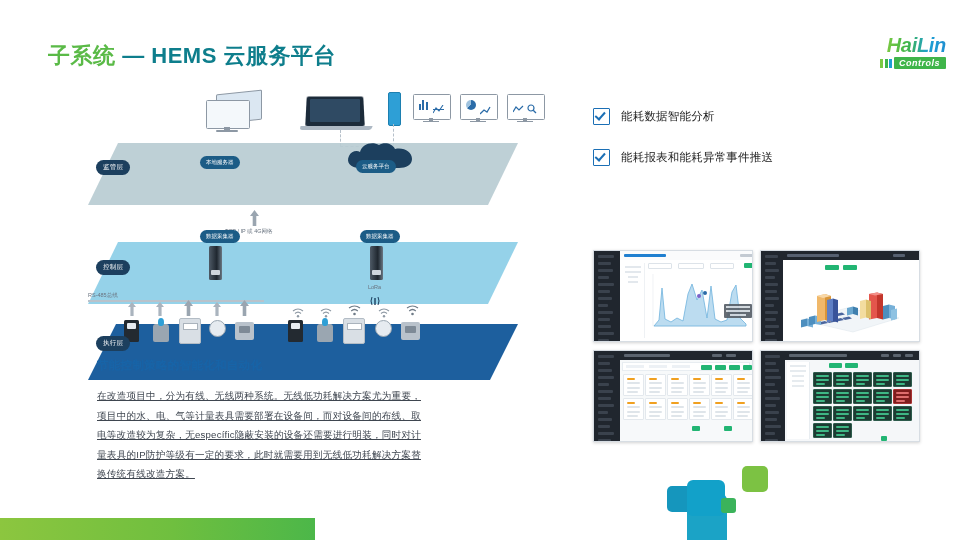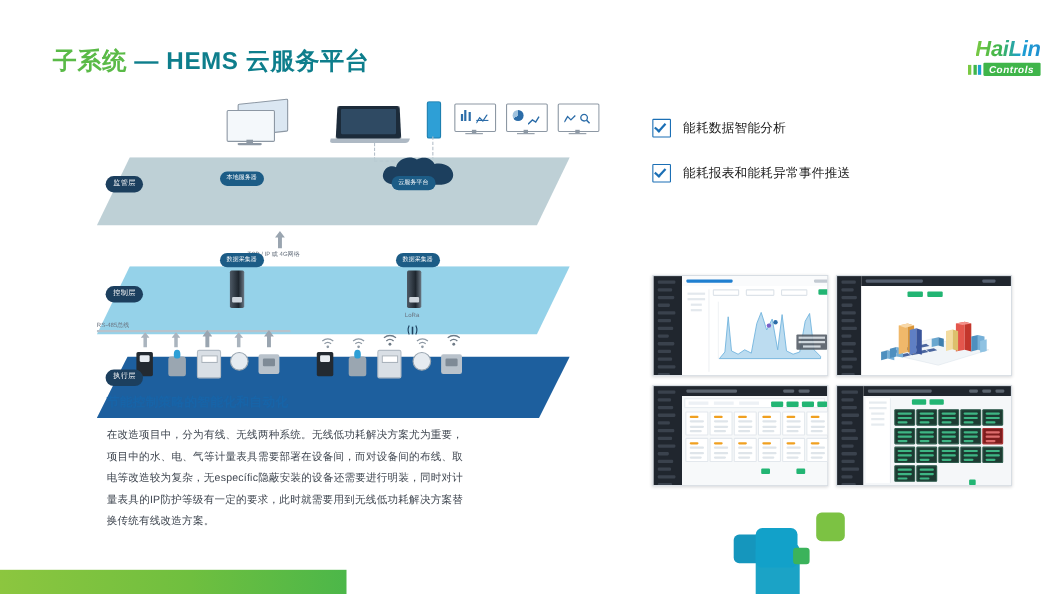--- a/index.html
+++ b/index.html
@@ -79,20 +79,21 @@
 
   
   .cap-title{
     position:absolute;left:97px;top:358px;font-size:11.5px;font-weight:bold;
     color:#1764a8;letter-spacing:.3px;white-space:nowrap;
   }
   .cap-body{
     position:absolute;left:97px;top:386px;width:324px;
     font-size:9.6px;line-height:19.5px;color:#3f4650;text-align:justify;
     letter-spacing:.2px;
+    text-decoration:underline;
   }
 
   
   .shots{position:absolute;left:593px;top:250px;width:328px;height:190px;}
   .shot{
     position:absolute;width:158px;height:90px;background:#ffffff;
     border:1px solid #d7dde3;box-shadow:0 1px 3px rgba(0,0,0,.18);
     overflow:hidden;
   }
   .shot.s1{left:0;top:0;}

